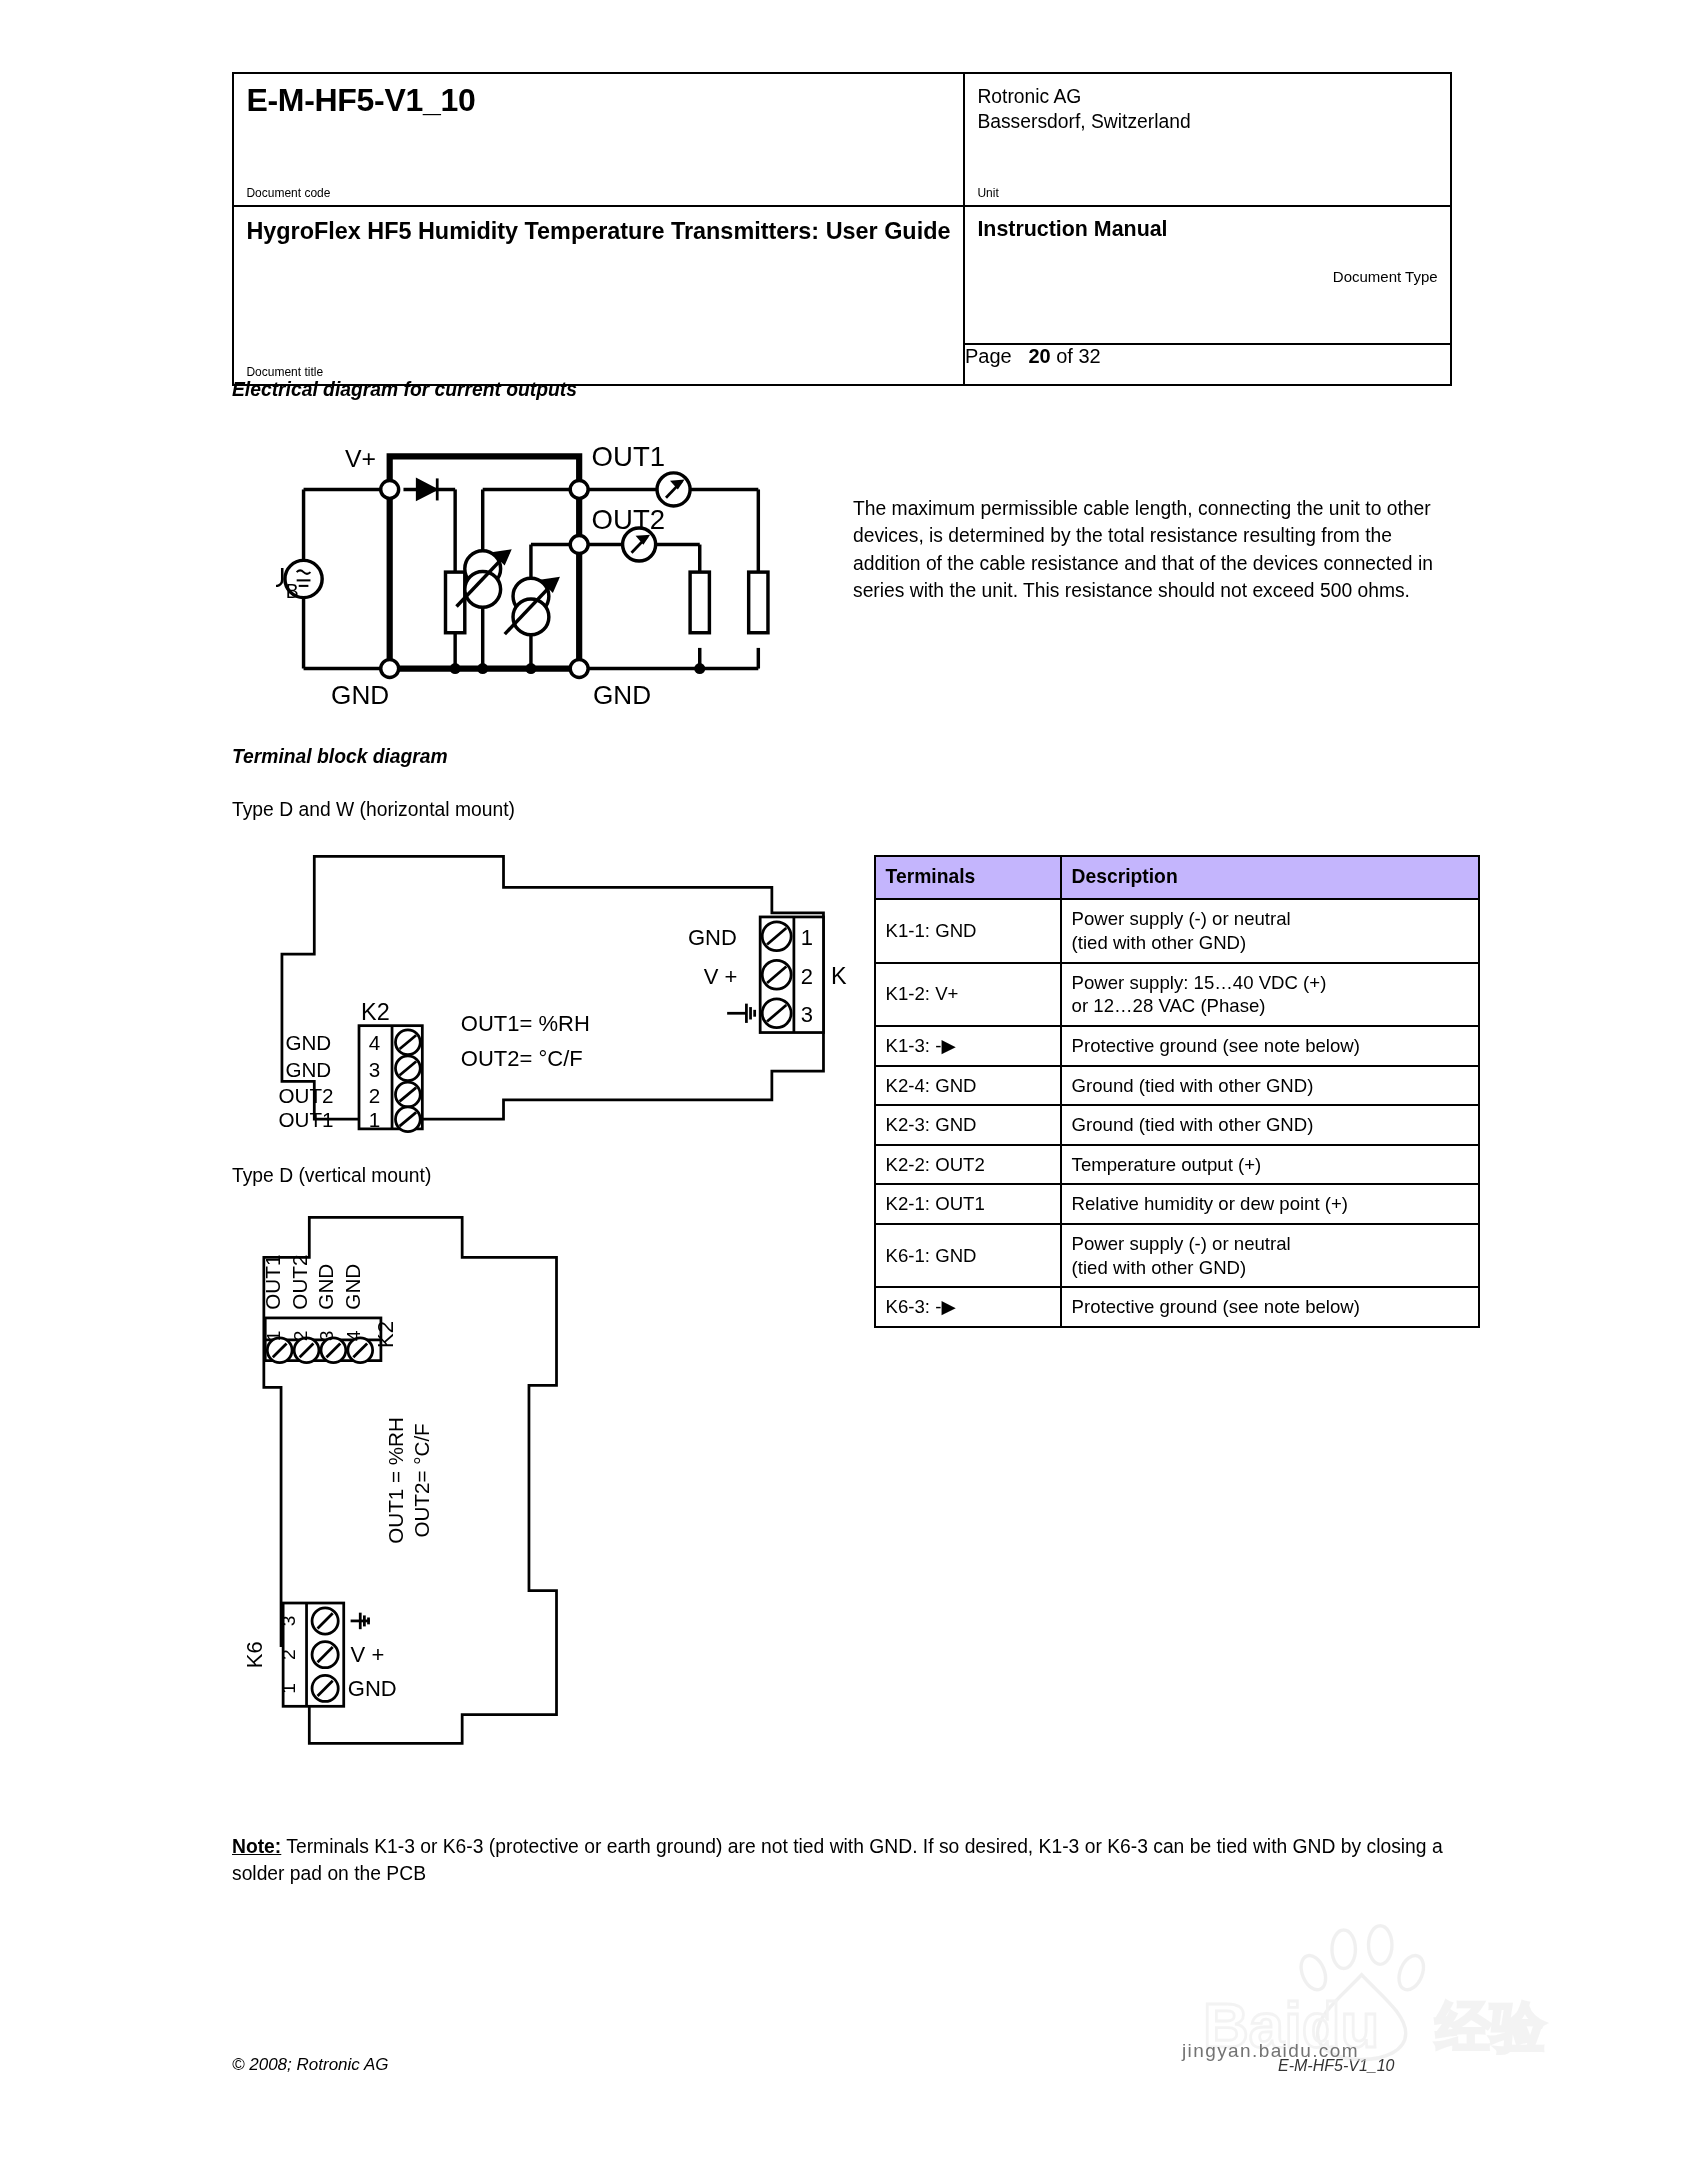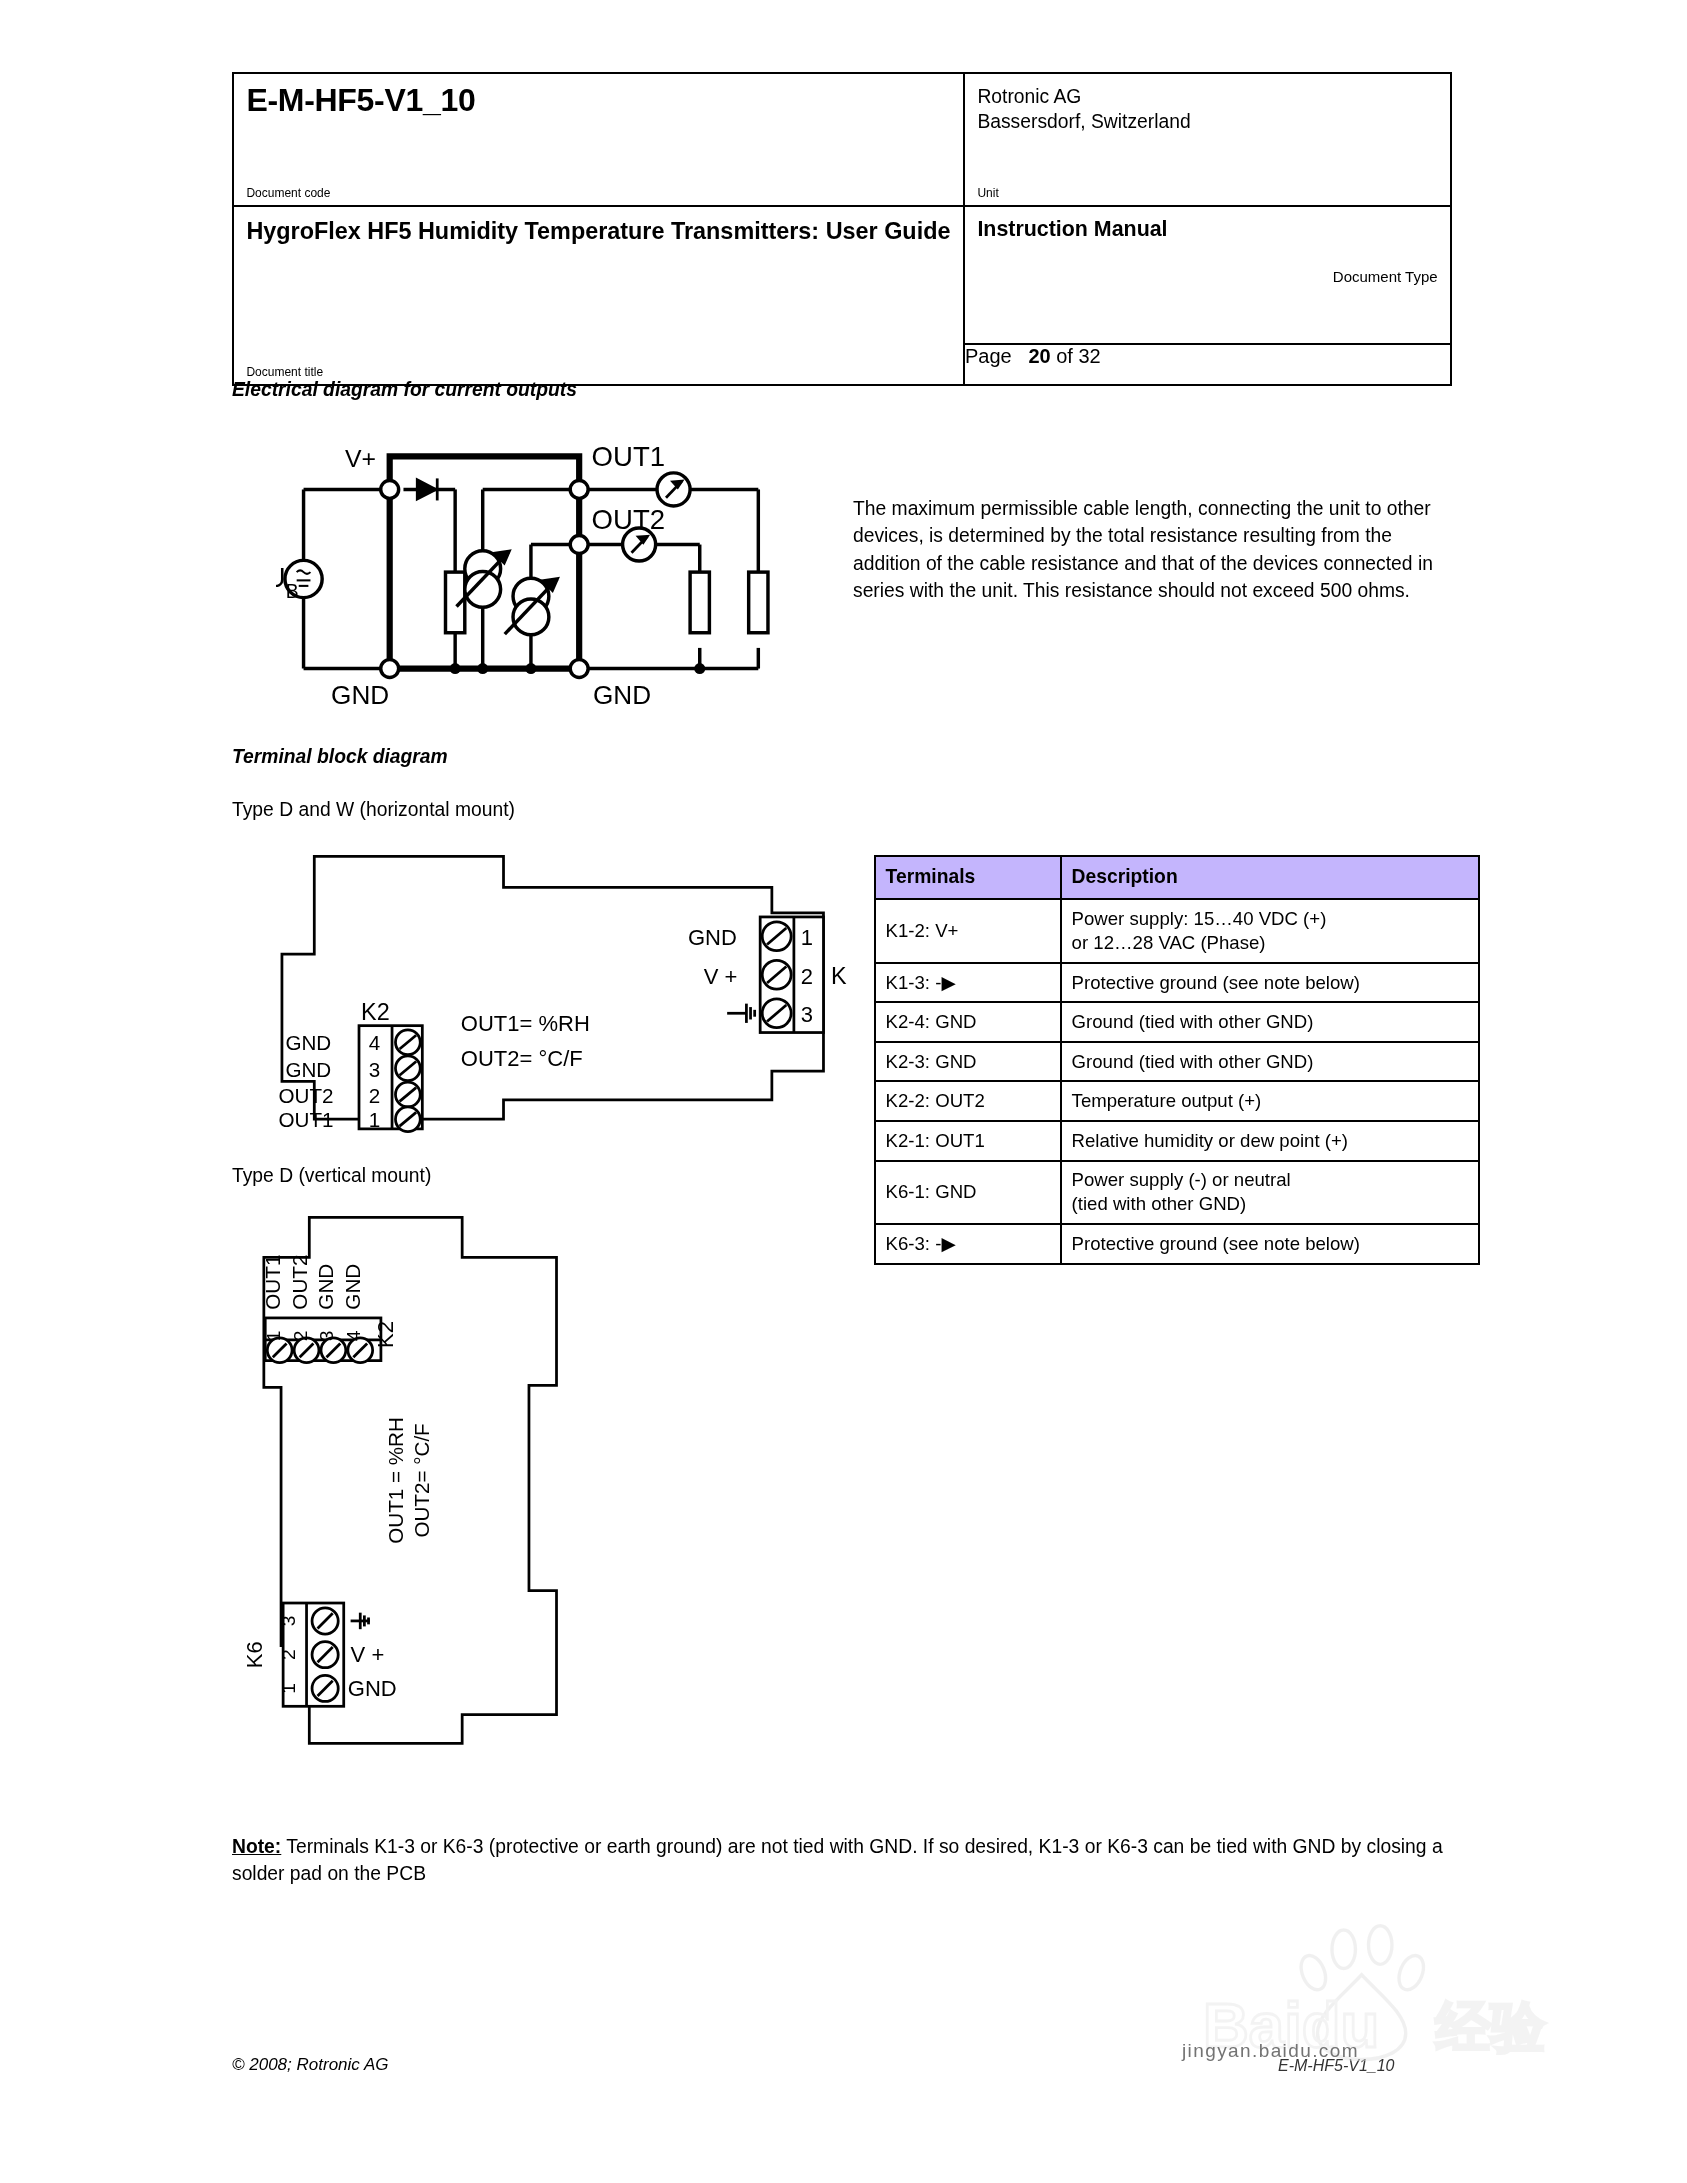--- a/index.html
+++ b/index.html
@@ -377,20 +377,24 @@
 
   <table class="termtable">
     <thead>
       <tr>
         <th class="tcol">Terminals</th>
         <th>Description</th>
       </tr>
     </thead>
     <tbody id="term-body">
         <tr>
+          <td class="tcol">K1-1: GND</td>
+          <td>Power supply (-) or neutral<br>(tied with other GND)</td>
+        </tr>
+        <tr>
           <td class="tcol">K1-2: V+</td>
           <td>Power supply: 15…40 VDC (+)<br>or 12…28 VAC (Phase)</td>
         </tr>
         <tr>
           <td class="tcol">K1-3: -▶</td>
           <td>Protective ground (see note below)</td>
         </tr>
         <tr>
           <td class="tcol">K2-4: GND</td>
           <td>Ground (tied with other GND)</td>

